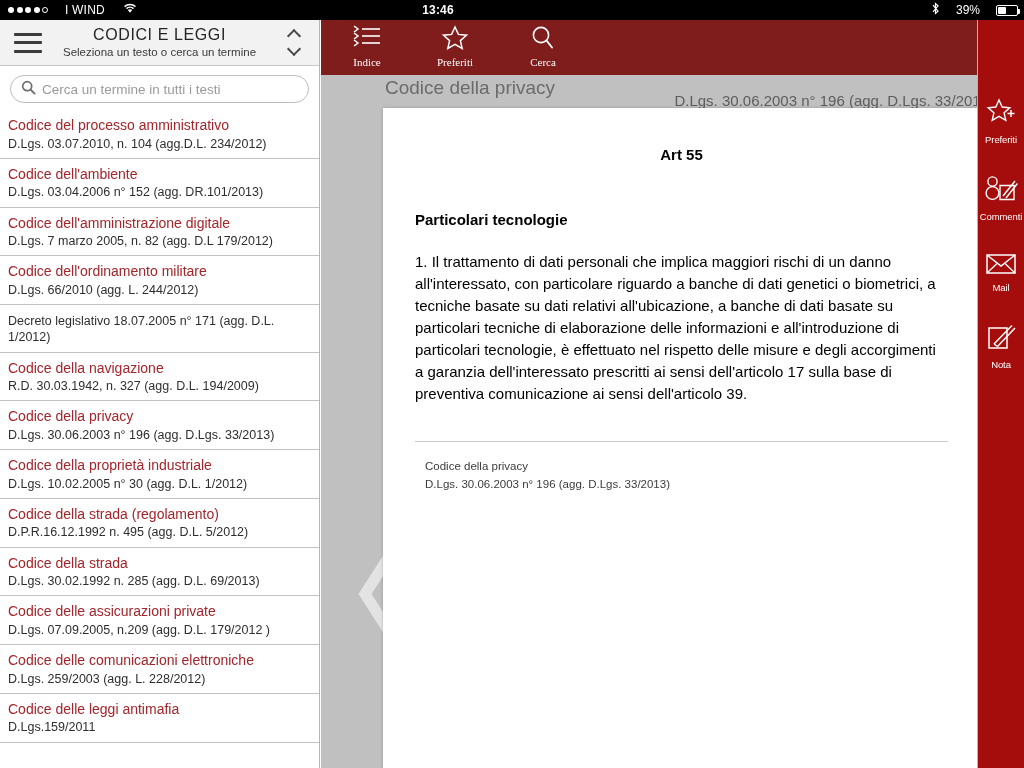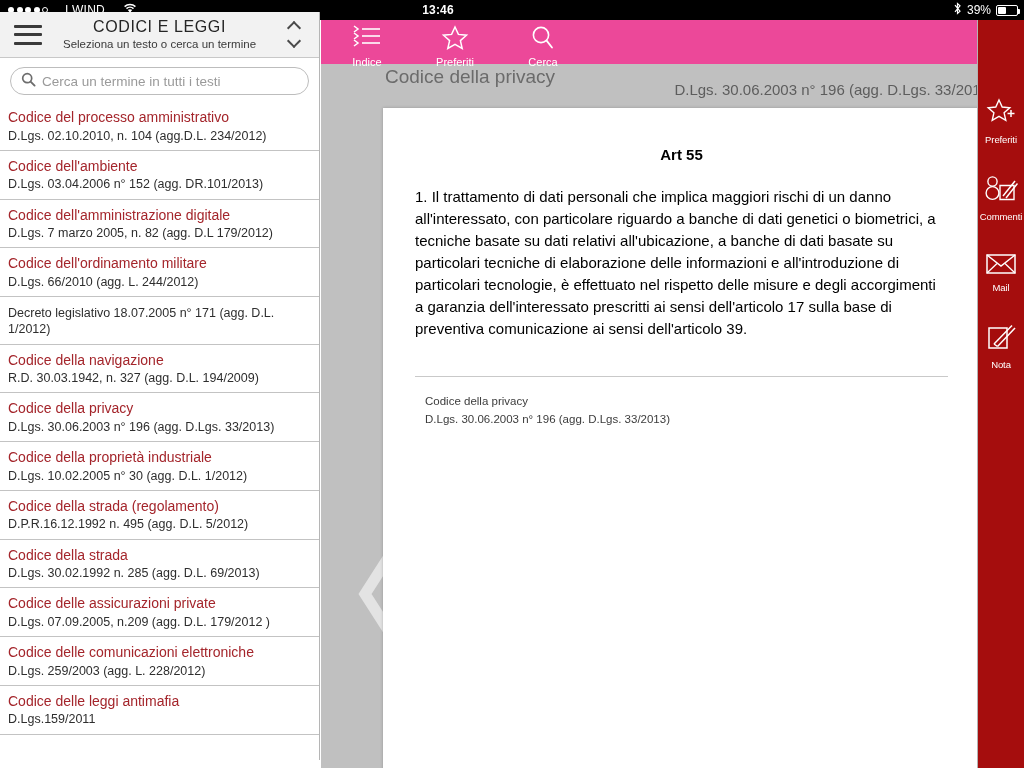--- a/index.html
+++ b/index.html
@@ -20,39 +20,39 @@
   .sb-dots { display:flex; gap:2.5px; align-items:center; }
   .dot { width:6px; height:6px; border-radius:50%; background:#fff; }
   .dot.hollow { background:transparent; border:1px solid #fff; width:6px; height:6px; }
   .sb-carrier { font-size:12px; margin-left:4px; letter-spacing:.2px; }
   .wifi-icon { margin-left:5px; display:inline-block; }
   .sb-center {
     position:absolute; left:0; width:876px; text-align:center;
     font-size:12px; font-weight:bold; letter-spacing:.2px;
   }
   .sb-right {
-    position:absolute; right:6px; display:flex; align-items:center; gap:5px;
+    position:absolute; right:6px; display:flex; align-items:center; gap:16px;
     font-size:12px;
   }
   .batt {
     width:22px; height:11px; border:1px solid #fff; border-radius:2px;
     position:relative; display:inline-block;
   }
   .batt::after {
     content:""; position:absolute; right:-3px; top:3px;
     width:2px; height:5px; background:#fff; border-radius:0 1px 1px 0;
   }
   .batt-fill {
     position:absolute; left:1px; top:1px; bottom:1px; width:39%;
     background:#fff; border-radius:1px;
   }
 
   
   .sidebar {
-    position:absolute; top:12px; left:0; width:320px; height:748px;
+    position:absolute; top:20px; left:0; width:320px; height:748px;
     background:#eab308; border-right:1px solid #b5b5b5;
     display:flex; flex-direction:column;
   }
   .sb-header {
     height:46px; background:#f2f2f2; border-bottom:1px solid #c8c8c8;
     display:flex; align-items:center; position:relative; flex:0 0 auto;
   }
   .hamburger {
     position:absolute; left:14px; top:50%; transform:translateY(-50%);
     width:28px; height:20px; display:flex; flex-direction:column;
@@ -94,22 +94,22 @@
   }
   .li-title { color:#a4252b; font-size:14px; line-height:1.25; }
   .li-sub { color:#2e2e2e; font-size:12.5px; line-height:1.3; margin-top:1px; }
 
   
   .main {
     position:absolute; top:20px; left:321px; width:703px; height:748px;
     background:#c0c0c0; overflow:hidden;
   }
   .toolbar {
-    height:44px; background:#ec4899; display:flex; align-items:flex-start;
-    padding-left:15px; gap:26px;
+    height:55px; background:#7f1d1d; display:flex; align-items:flex-start;
+    padding-left:15px; gap:26px;font-family:Liberation Serif, serif;
   }
   .tb-btn {
     width:62px; padding-top:5px; display:flex; flex-direction:column;
     align-items:center; cursor:pointer; color:#fff;
   }
   .tb-label { font-size:11px; margin-top:1px; color:#fff; }
 
   .doc-head { position:relative; height:40px; padding:2px 0 0 0; }
   .doc-title {
     position:absolute; left:64px; top:2px;
@@ -228,21 +228,21 @@
             <line x1="9.6" y1="9.6" x2="13.6" y2="13.6" stroke="#6d6d6d" stroke-width="1.9" stroke-linecap="round"></line>
           </svg>
         </span>
         <input class="search-input" type="text" placeholder="Cerca un termine in tutti i testi" style="">
       </div>
     </div>
 
     <div class="list" id="code-list">
         <div class="list-item">
           <div class="li-title">Codice del processo amministrativo</div>
-          <div class="li-sub">D.Lgs. 02.10.2010, n. 104  (agg.D.L. 234/2012)</div>
+          <div class="li-sub">D.Lgs. 03.07.2010, n. 104  (agg.D.L. 234/2012)</div>
         </div>
         <div class="list-item">
           <div class="li-title">Codice dell'ambiente</div>
           <div class="li-sub">D.Lgs. 03.04.2006 n° 152  (agg. DR.101/2013)</div>
         </div>
         <div class="list-item">
           <div class="li-title">Codice dell'amministrazione digitale</div>
           <div class="li-sub">D.Lgs. 7 marzo 2005, n. 82 (agg. D.L 179/2012)</div>
         </div>
         <div class="list-item">
@@ -336,20 +336,21 @@
       </svg>
     </div>
     <div class="arrow arrow-right">
       <svg width="58" height="118" viewBox="0 0 58 118">
         <path d="M14 6 L48 59 L14 112" stroke="#e3e3e3" stroke-width="11" fill="none" stroke-linecap="butt" stroke-linejoin="miter"></path>
       </svg>
     </div>
 
     <div class="page">
       <div class="art-num">Art 55</div>
+      <div class="sec-title">Particolari tecnologie</div>
       <div class="body-text">1. Il trattamento di dati personali che implica maggiori rischi di un danno all'interessato, con particolare riguardo a banche di dati genetici o biometrici, a tecniche basate su dati relativi all'ubicazione, a banche di dati basate su particolari tecniche di elaborazione delle informazioni e all'introduzione di particolari tecnologie, è effettuato nel rispetto delle misure e degli accorgimenti a garanzia dell'interessato prescritti ai sensi dell'articolo 17 sulla base di preventiva comunicazione ai sensi dell'articolo 39.</div>
       <div class="page-rule"></div>
       <div class="foot">
         <div>Codice della privacy</div>
         <div>D.Lgs. 30.06.2003 n° 196 (agg. D.Lgs. 33/2013)</div>
       </div>
     </div>
   </div>
 
   <div class="rail-divider"></div>

